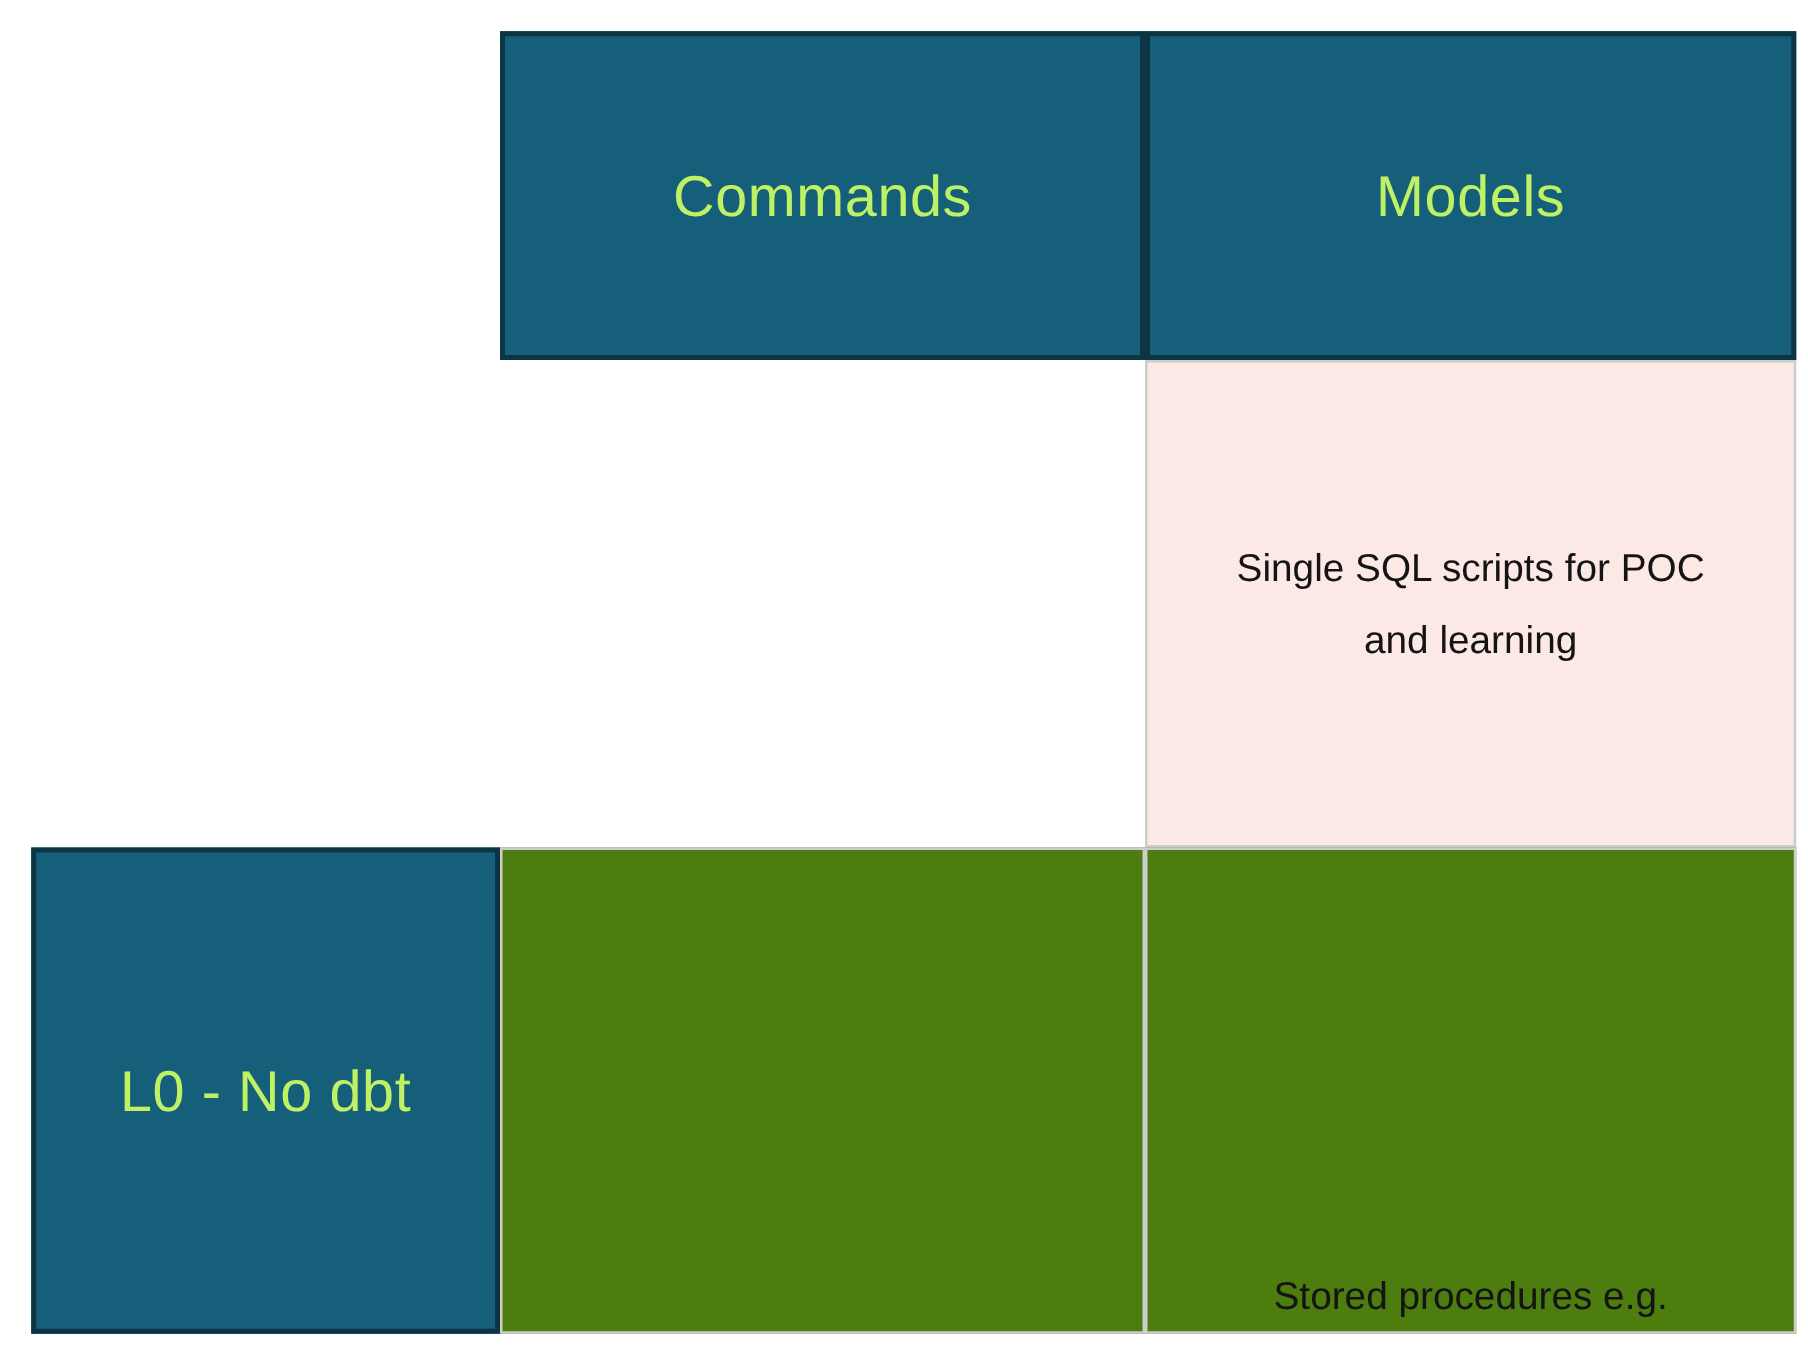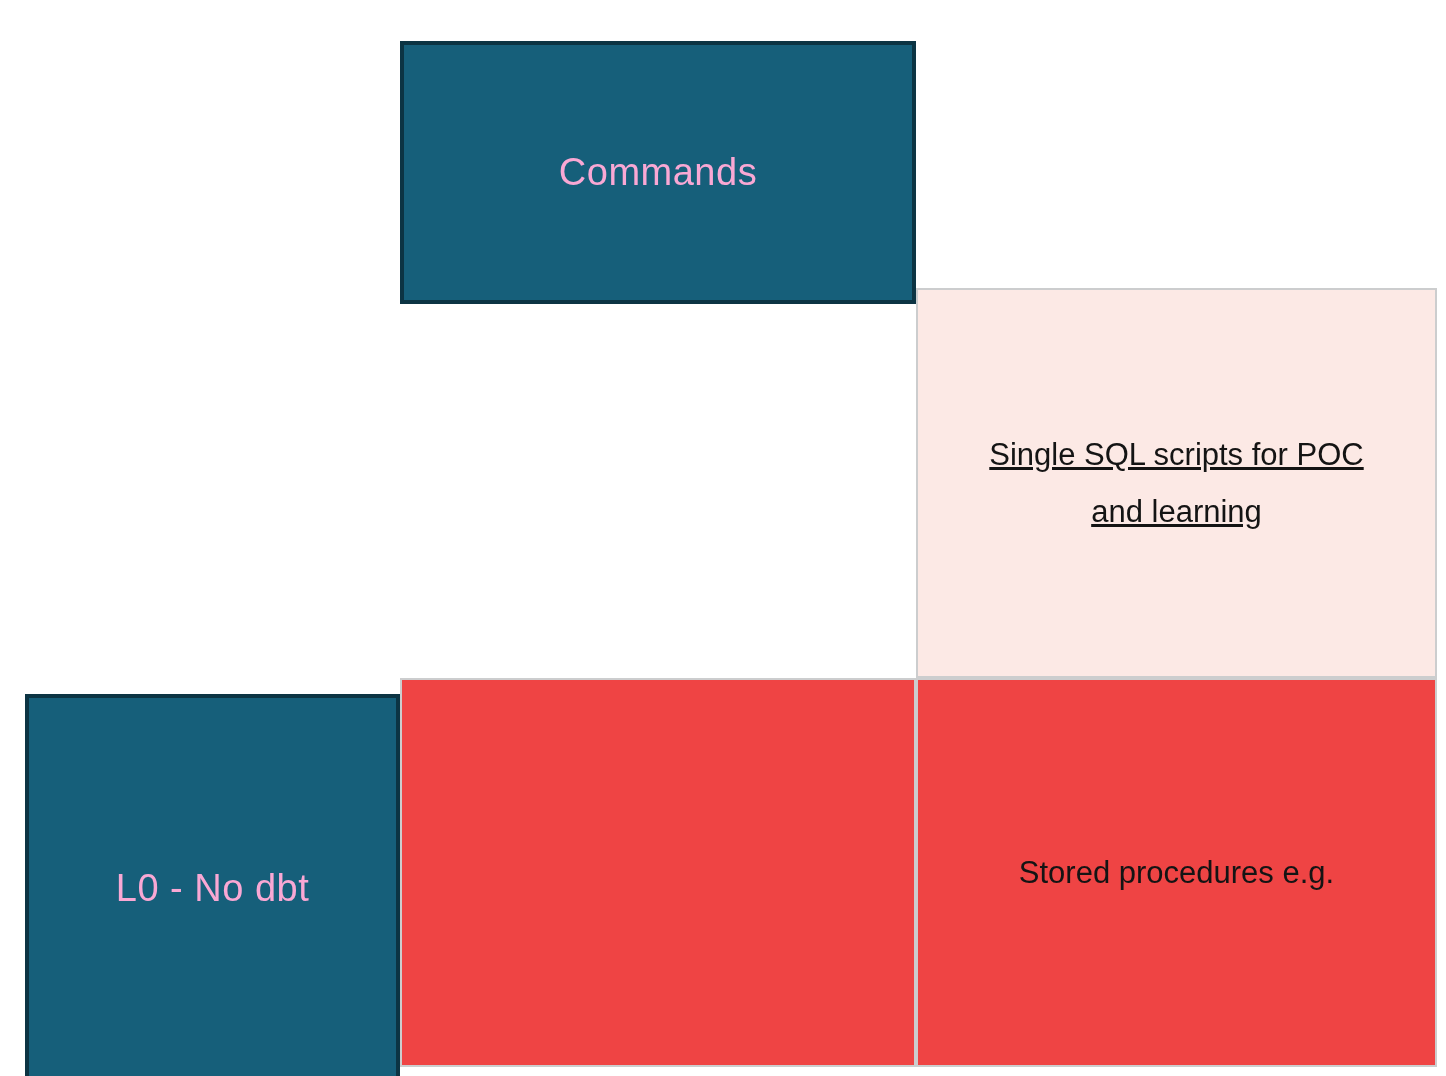--- a/index.html
+++ b/index.html
@@ -19,59 +19,61 @@
     position: absolute;
     box-sizing: border-box;
     display: flex;
     align-items: center;
     justify-content: center;
     text-align: center;
   }
   .teal {
     background: #165F7A;
     border: 4px solid #0C3443;
-    color: #f9a8d4;
-    font-size: 38px;
+    color: #bef264;
+    font-size: 46px;
     font-weight: 400;
     letter-spacing: 0.5px;
-    margin-top: 16px;
   }
   .content {
     border: 2px solid #CCCDCE;
     color: #141414;
     font-size: 31px;
     font-weight: 400;
   }
   .content .wrap {
     max-width: 432px;
     line-height: 1.85;
   }
   .pink { background: #FCE9E5; }
-  .white-bg { background: #ef4444; }
+  .white-bg { background: #4d7c0f; align-items: flex-end; }
 
   
   .corner        { left: 25px;  top: 25px;  width: 375px; height: 263px; background:#fff; }
   .hdr-commands  { left: 400px; top: 25px;  width: 516px; height: 263px; }
   .hdr-models    { left: 916px; top: 25px;  width: 521px; height: 263px; }
   .row1-hdr      { left: 25px;  top: 288px; width: 375px; height: 390px; }
   .row1-commands { left: 400px; top: 288px; width: 516px; height: 390px; }
-  .row1-models   { left: 916px; top: 288px; width: 521px; height: 390px; text-decoration: underline; }
+  .row1-models   { left: 916px; top: 288px; width: 521px; height: 390px; }
   .row2-hdr      { left: 25px;  top: 678px; width: 375px; height: 389px; }
   .row2-commands { left: 400px; top: 678px; width: 516px; height: 389px; }
   .row2-models   { left: 916px; top: 678px; width: 521px; height: 389px; }
 </style>
 </head>
 <body>
 
 <div class="canvas">
 
   <div class="cell corner"></div>
 
   <div class="cell teal hdr-commands">
     <span>Commands</span>
+  </div>
+  <div class="cell teal hdr-models">
+    <span>Models</span>
   </div>
 
   <div class="cell content pink row1-models">
     <span class="wrap">Single SQL scripts for POC and learning</span>
   </div>
 
   <div class="cell teal row2-hdr">
     <span>L0 - No dbt</span>
   </div>
   <div class="cell content white-bg row2-commands">

